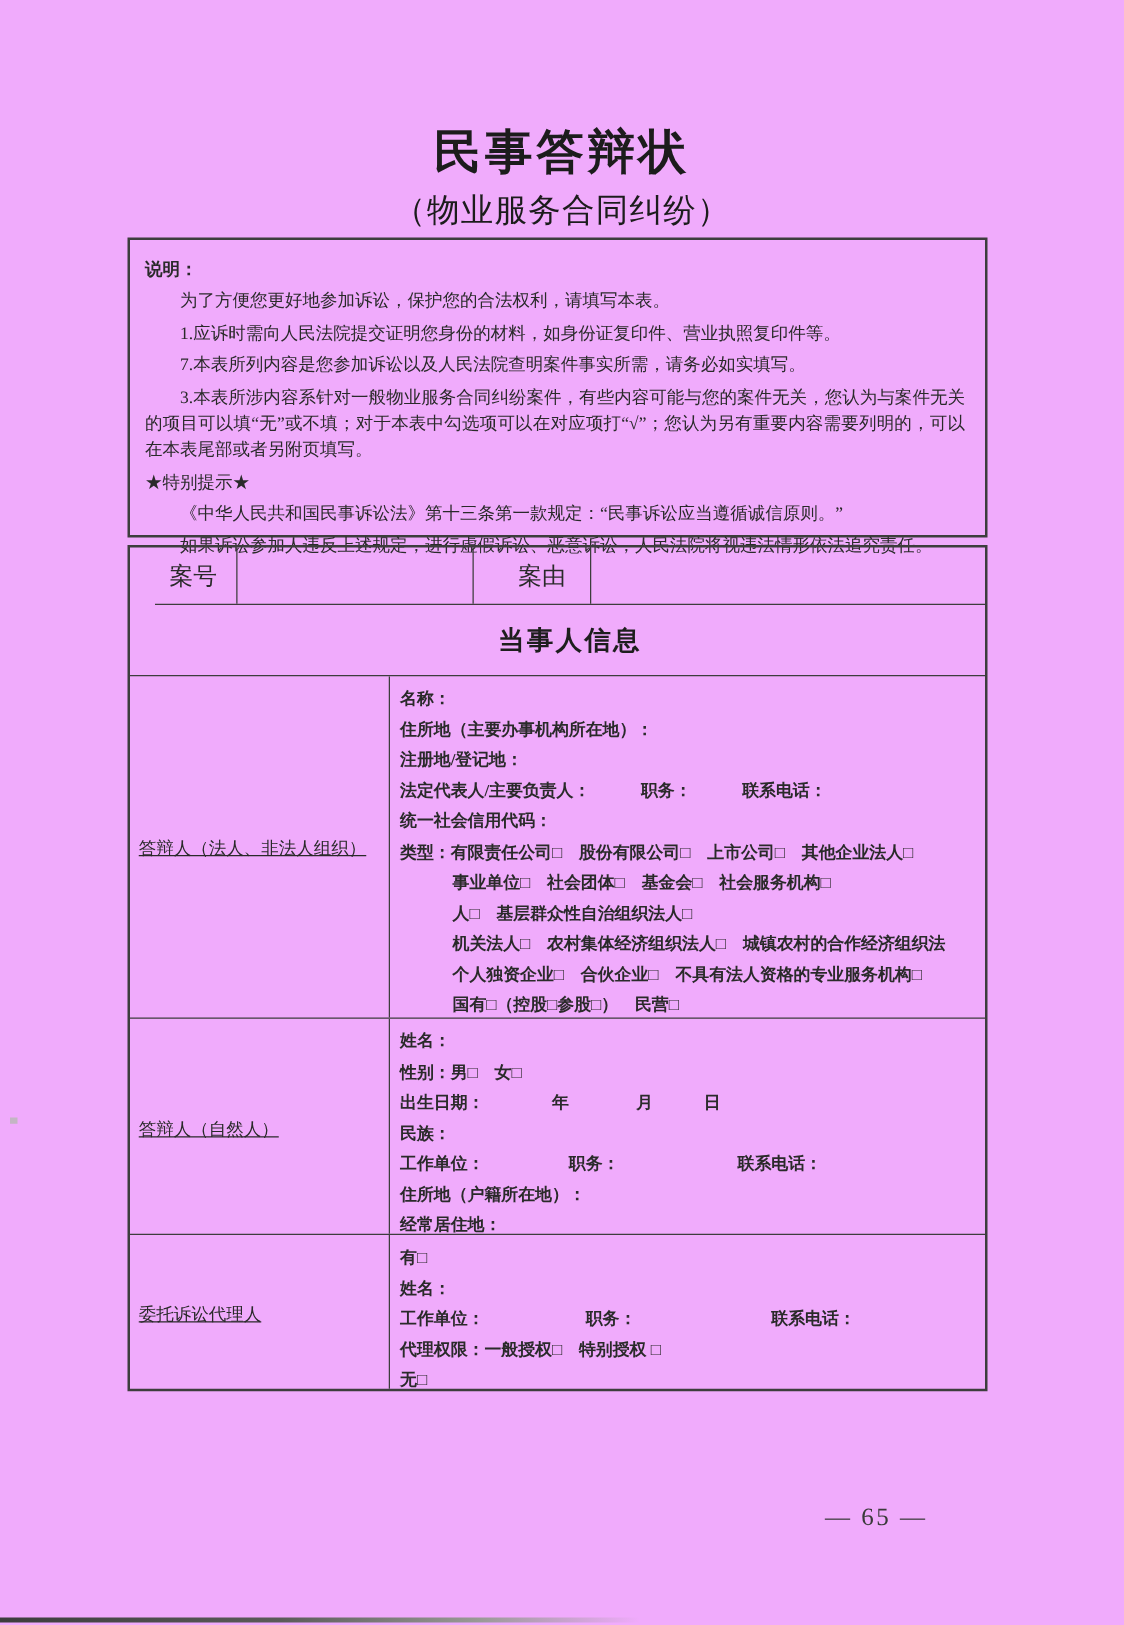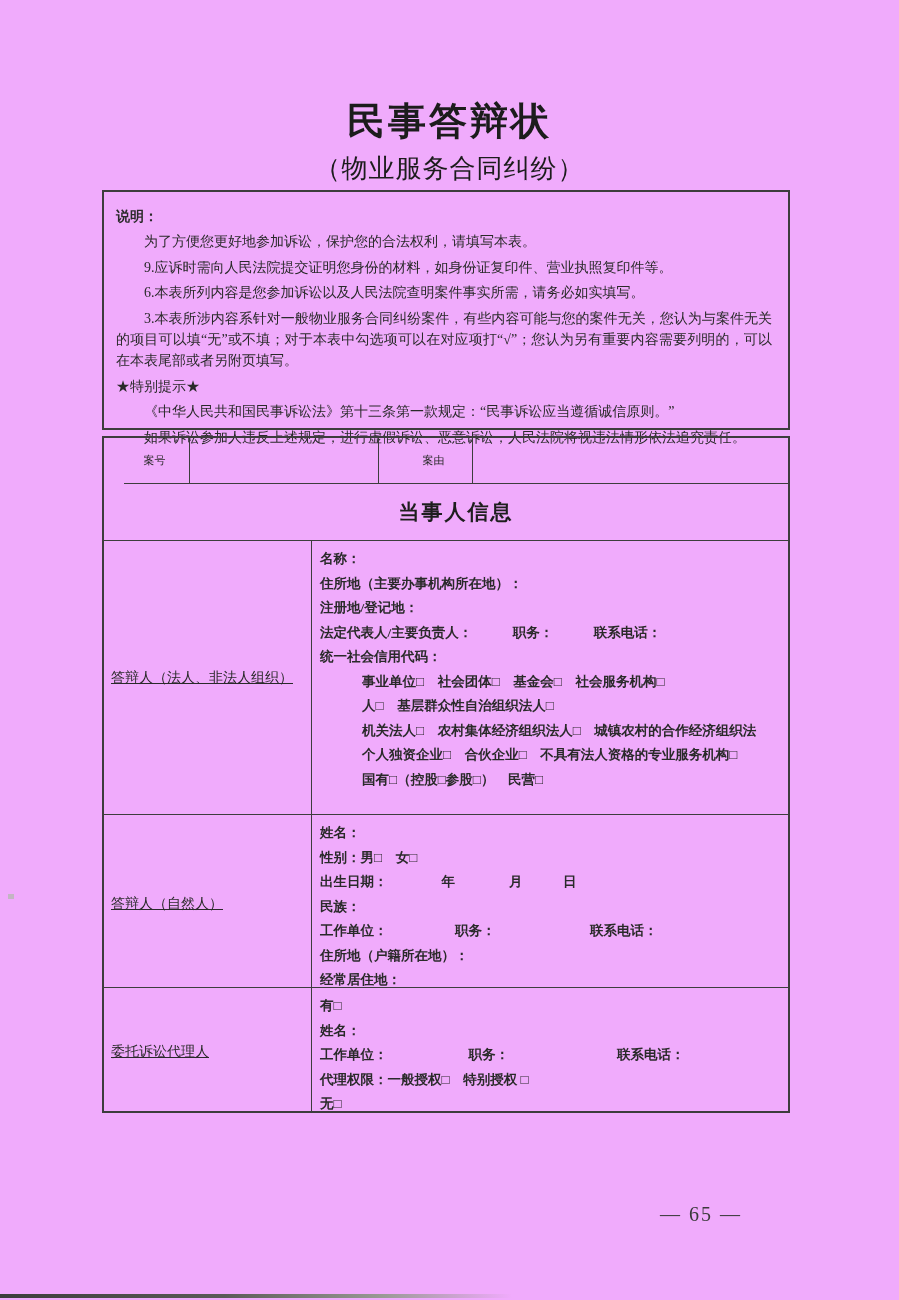--- a/index.html
+++ b/index.html
@@ -54,21 +54,21 @@
     color:#2a2a2a;
   }
   .row-case{
     display:grid;
     grid-template-columns:86px 189px 94px 1fr;
     height:45px;
   }
   .row-case .cell{
     border-right:1.5px solid #3d3d3d;
     display:flex;align-items:center;justify-content:center;
-    font-size:11px;
+    font-size:19px;
     box-sizing:border-box;
     margin-left:16px;
   }
   .row-case .cell:last-child{border-right:none;}
   .row-header{
     border-top:1.5px solid #3d3d3d;
     height:57px;
     display:flex;align-items:center;justify-content:center;
     font-family:"Liberation Sans","DejaVu Sans",sans-serif;
     font-size:21px;font-weight:bold;letter-spacing:2px;
@@ -125,22 +125,22 @@
 
 <div class="sheet">
 
   <div class="doc-title">民事答辩状</div>
   <div class="doc-subtitle">（物业服务合同纠纷）</div>
 
   <div class="notice-box">
     <div>
         <p class="notice-line bold">说明：</p>
         <p class="notice-line indent">为了方便您更好地参加诉讼，保护您的合法权利，请填写本表。</p>
-        <p class="notice-line indent">9.应诉时需向人民法院提交证明您身份的材料，如身份证复印件、营业执照复印件等。</p>
-        <p class="notice-line indent">6.本表所列内容是您参加诉讼以及人民法院查明案件事实所需，请务必如实填写。</p>
+        <p class="notice-line indent">1.应诉时需向人民法院提交证明您身份的材料，如身份证复印件、营业执照复印件等。</p>
+        <p class="notice-line indent">7.本表所列内容是您参加诉讼以及人民法院查明案件事实所需，请务必如实填写。</p>
         <p class="notice-line indent">3.本表所涉内容系针对一般物业服务合同纠纷案件，有些内容可能与您的案件无关，您认为与案件无关的项目可以填“无”或不填；对于本表中勾选项可以在对应项打“√”；您认为另有重要内容需要列明的，可以在本表尾部或者另附页填写。</p>
         <p class="notice-line">★特别提示★</p>
         <p class="notice-line indent">《中华人民共和国民事诉讼法》第十三条第一款规定：“民事诉讼应当遵循诚信原则。”</p>
         <p class="notice-line indent">如果诉讼参加人违反上述规定，进行虚假诉讼、恶意诉讼，人民法院将视违法情形依法追究责任。</p>
       </div>
   </div>
 
   <div class="form-table">
 
     <div class="row-case">
@@ -153,20 +153,21 @@
     <div class="row-header">当事人信息</div>
 
     <div class="row-party h-org">
       <div class="label">答辩人（法人、非法人组织）</div>
       <div class="content">
           <div class="field-line">名称：</div>
           <div class="field-line">住所地（主要办事机构所在地）：</div>
           <div class="field-line">注册地/登记地：</div>
           <div class="field-line">法定代表人/主要负责人：　　　职务：　　　联系电话：</div>
           <div class="field-line">统一社会信用代码：</div>
+          <div class="field-line">类型：有限责任公司□　股份有限公司□　上市公司□　其他企业法人□</div>
           <div class="field-line indent">事业单位□　社会团体□　基金会□　社会服务机构□</div>
           <div class="field-line indent">人□　基层群众性自治组织法人□</div>
           <div class="field-line indent">机关法人□　农村集体经济组织法人□　城镇农村的合作经济组织法</div>
           <div class="field-line indent">个人独资企业□　合伙企业□　不具有法人资格的专业服务机构□</div>
           <div class="field-line indent">国有□（控股□参股□）　民营□</div>
         </div>
     </div>
 
     <div class="row-party h-person">
       <div class="label">答辩人（自然人）</div>

